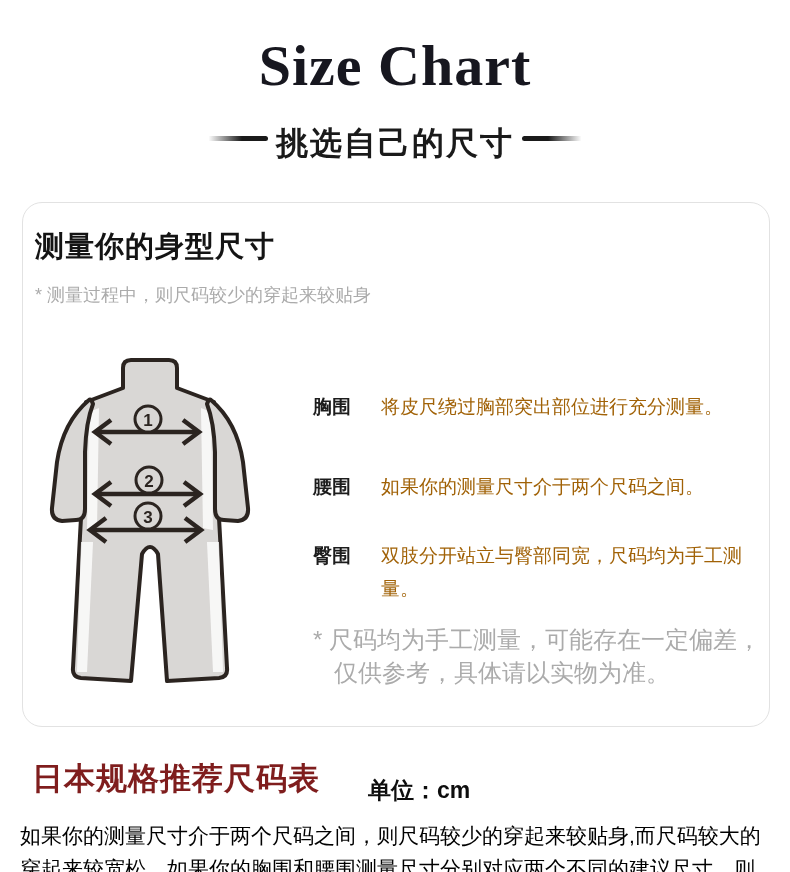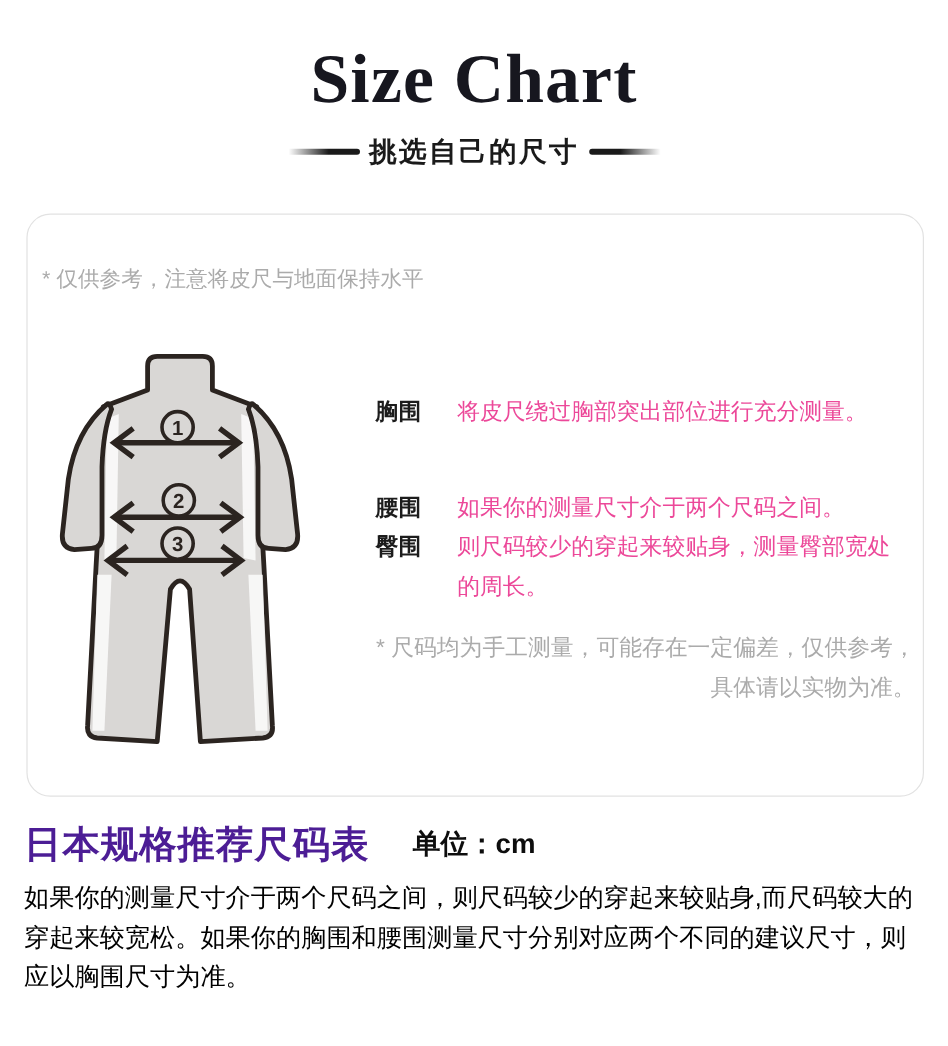--- a/index.html
+++ b/index.html
@@ -21,24 +21,25 @@
     letter-spacing:1px;
     color:#17171f;
   }
   .subtitle{
     margin-top:12px;
     display:flex;
     align-items:center;
     justify-content:center;
   }
   .subtitle-text{
-    font-size:23px;
+    font-size:32px;
     font-weight:700;
     color:#1a1a1a;
     letter-spacing:2px;
+    margin-top:11px;
   }
   .dash{width:62px;height:5px;border-radius:3px;}
   .dash-l{background:linear-gradient(to left,#1a1a1a 42%,rgba(26,26,26,0) 96%);margin-right:8px;}
   .dash-r{background:linear-gradient(to right,#1a1a1a 42%,rgba(26,26,26,0) 96%);margin-left:8px;}
 
   
   .panel{
     box-sizing:border-box;
     width:748px;
     margin:36px 0 0 22px;
@@ -60,42 +61,41 @@
     font-size:18px;
     color:#ababab;
     line-height:26px;
   }
   .figure-row{display:flex;margin-top:38px;}
   .garment{flex:none;margin-left:10px;}
   .measure-list{flex:1;margin-left:18px;min-width:0;}
   .m-row{display:flex;line-height:33px;font-size:19px;}
   .m-row1{margin-top:44px;}
   .m-row2{margin-top:47px;font-family:Liberation Serif, serif;}
-  .m-row3{}
+  .m-row3{margin-top:36px;}
   .m-label{flex:none;width:46px;font-weight:700;color:#1c1c1c;}
-  .m-desc{margin-left:22px;color:#ec4899;max-width:368px;}
+  .m-desc{margin-left:22px;color:#a16207;max-width:368px;}
   .disclaimer{
     margin:18px 0 0;
-    font-size:19px;
+    font-size:24px;
     line-height:33px;
     color:#ababab;
     padding-left:21px;
     text-indent:-21px;
     max-width:462px;
-    text-align:right;
   }
 
   
   .size-section{margin:20px 20px 0;}
   .size-heading-row{display:flex;align-items:flex-end;}
   .size-heading{
-    margin:0;
+    margin:12px;
     font-size:31px;
     font-weight:700;
-    color:#4c1d95;
+    color:#7f1d1d;
     line-height:40px;
     letter-spacing:1px;
   }
   .unit{
     margin-left:36px;
     font-size:23px;
     font-weight:600;
     color:#0d0d0d;
     padding-bottom:5px;
   }
@@ -113,21 +113,22 @@
 
   <h1 class="title">Size Chart</h1>
 
   <div class="subtitle">
     <span class="dash dash-l"></span>
     <span class="subtitle-text">挑选自己的尺寸</span>
     <span class="dash dash-r"></span>
   </div>
 
   <section class="panel">
-    <p class="panel-tip">* 仅供参考，注意将皮尺与地面保持水平</p>
+    <h2 class="panel-heading">测量你的身型尺寸</h2>
+    <p class="panel-tip">* 测量过程中，则尺码较少的穿起来较贴身</p>
 
     <div class="figure-row">
 
       <svg class="garment" width="250" height="370" viewBox="0 0 250 370" xmlns="http://www.w3.org/2000/svg">
 
         <path d="M86,14 L124,14 Q132,14 132,22 L132,42 L169,56 Q173,88 171,118 L175,190 L182,322 Q183,331 174,332 L122,335 L113,208 Q105,194 97,208 L86,335 L36,332 Q27,331 28,322 L35,190 L39,118 Q37,88 41,56 L78,42 L78,22 Q78,14 86,14 Z" fill="#d9d7d5" stroke="#2b2420" stroke-width="4" stroke-linejoin="round"></path>
 
         <g fill="#ffffff" opacity="0.8">
           <path d="M44,66 L54,62 L52,182 L42,184 Z"></path>
           <path d="M166,66 L156,62 L158,182 L168,184 Z"></path>
@@ -166,21 +167,21 @@
         <div class="m-row m-row1">
           <span class="m-label">胸围</span>
           <span class="m-desc">将皮尺绕过胸部突出部位进行充分测量。</span>
         </div>
         <div class="m-row m-row2">
           <span class="m-label">腰围</span>
           <span class="m-desc">如果你的测量尺寸介于两个尺码之间。</span>
         </div>
         <div class="m-row m-row3">
           <span class="m-label">臀围</span>
-          <span class="m-desc">则尺码较少的穿起来较贴身，测量臀部宽处的周长。</span>
+          <span class="m-desc">双肢分开站立与臀部同宽，尺码均为手工测量。</span>
         </div>
         <p class="disclaimer">* 尺码均为手工测量，可能存在一定偏差，仅供参考，具体请以实物为准。</p>
       </div>
     </div>
   </section>
 
   <section class="size-section">
     <div class="size-heading-row">
       <h2 class="size-heading">日本规格推荐尺码表</h2>
       <span class="unit">单位：cm</span>

